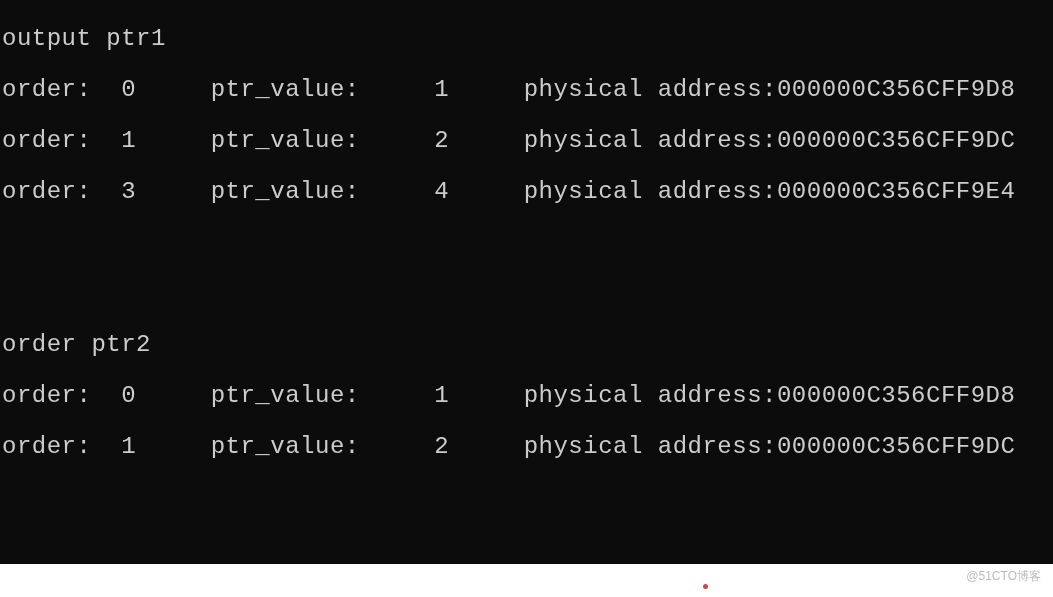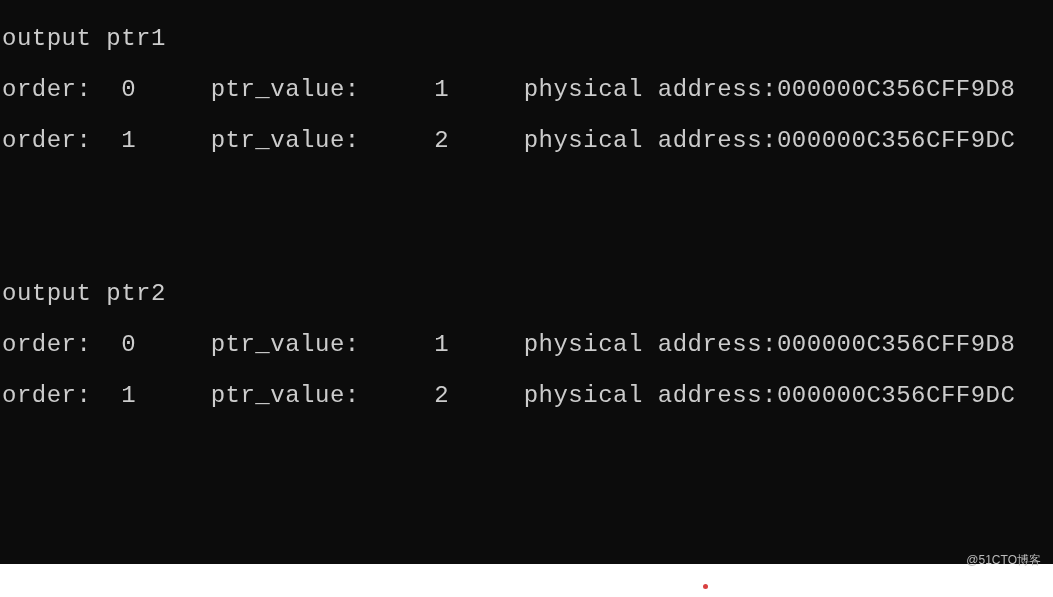--- a/index.html
+++ b/index.html
@@ -24,21 +24,21 @@
       line-height: 25.5px;
       white-space: pre;
       letter-spacing: 0.5px;
     }
     .blank {
       height: 25.5px;
     }
     .watermark {
       position: absolute;
       right: 12px;
-      bottom: 28px;
+      bottom: 12px;
       color: #bbbbbb;
       font-size: 12px;
       font-family: Arial, sans-serif;
     }
     .cursor-dot {
       position: absolute;
       left: 703px;
       top: 584px;
       width: 5px;
       height: 5px;
@@ -46,23 +46,24 @@
       border-radius: 50%;
     }
   </style>
 </head>
 <body>
 
 <div class="terminal">
 <div>output ptr1</div>
 <div><span>order:</span>  <span>0</span>     <span>ptr_value:</span>     <span>1</span>     <span>physical address:</span><span>000000C356CFF9D8</span></div>
 <div><span>order:</span>  <span>1</span>     <span>ptr_value:</span>     <span>2</span>     <span>physical address:</span><span>000000C356CFF9DC</span></div>
+<div><span>order:</span>  <span>3</span>     <span>ptr_value:</span>     <span>4</span>     <span>physical address:</span><span>000000C356CFF9E4</span></div>
 <div class="blank"></div>
 <div class="blank"></div>
-<div>output ptr2</div>
+<div>order ptr2</div>
 <div><span>order:</span>  <span>0</span>     <span>ptr_value:</span>     <span>1</span>     <span>physical address:</span><span>000000C356CFF9D8</span></div>
 <div><span>order:</span>  <span>1</span>     <span>ptr_value:</span>     <span>2</span>     <span>physical address:</span><span>000000C356CFF9DC</span></div>
 
 
 
 
 
 
 
 </div>

